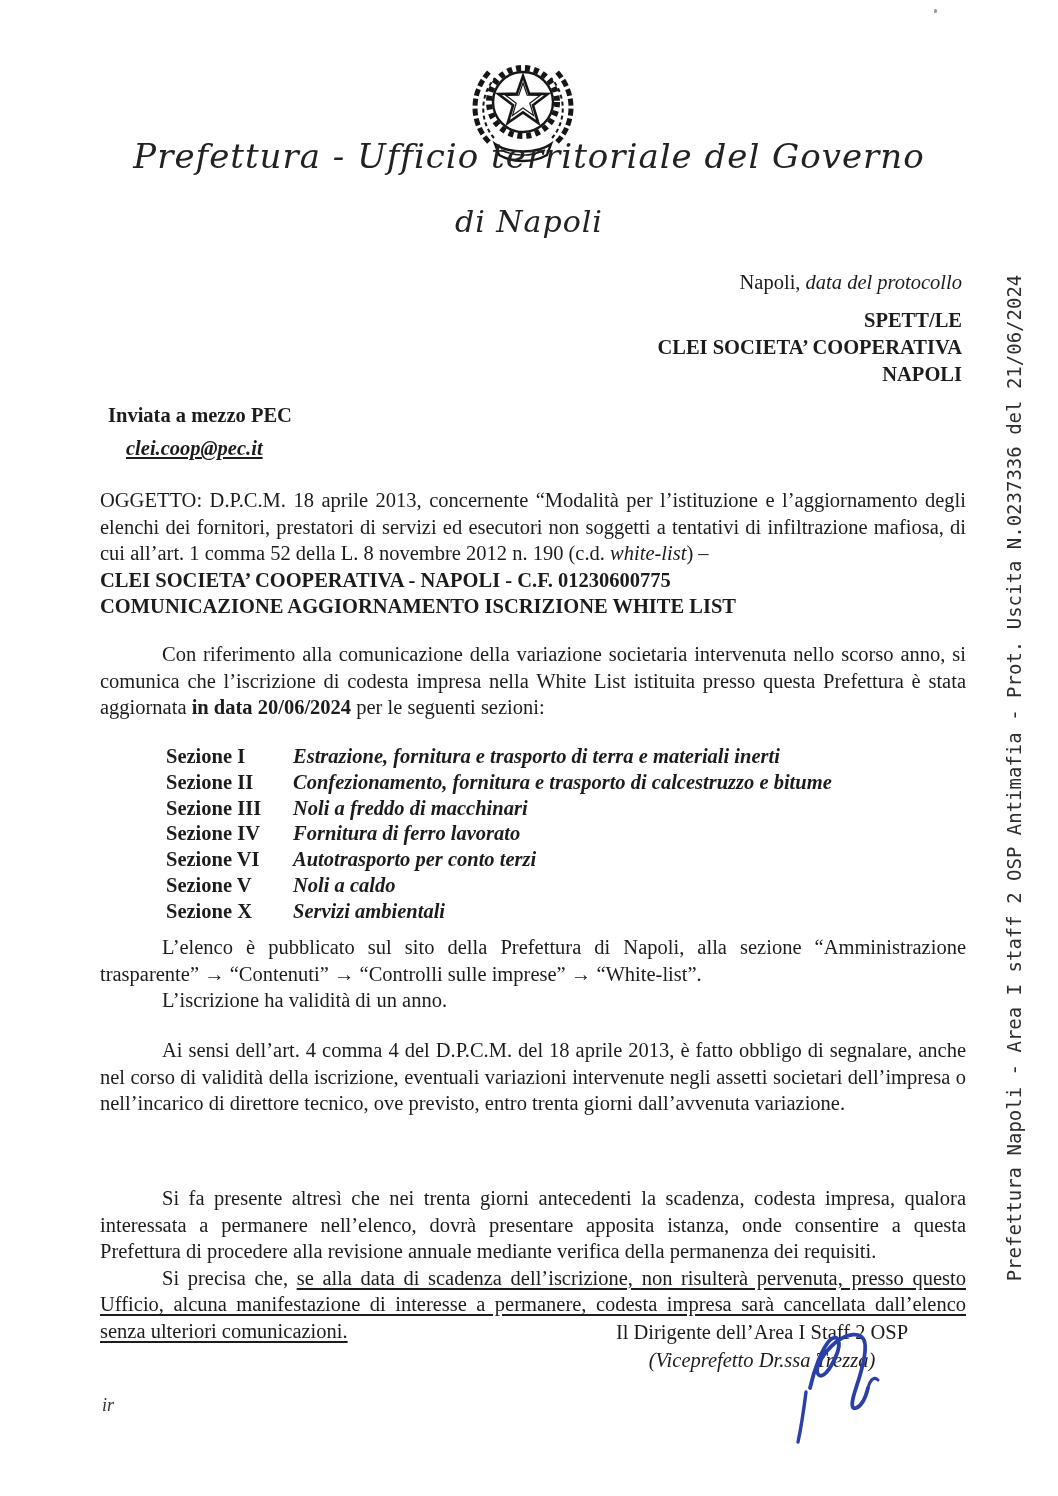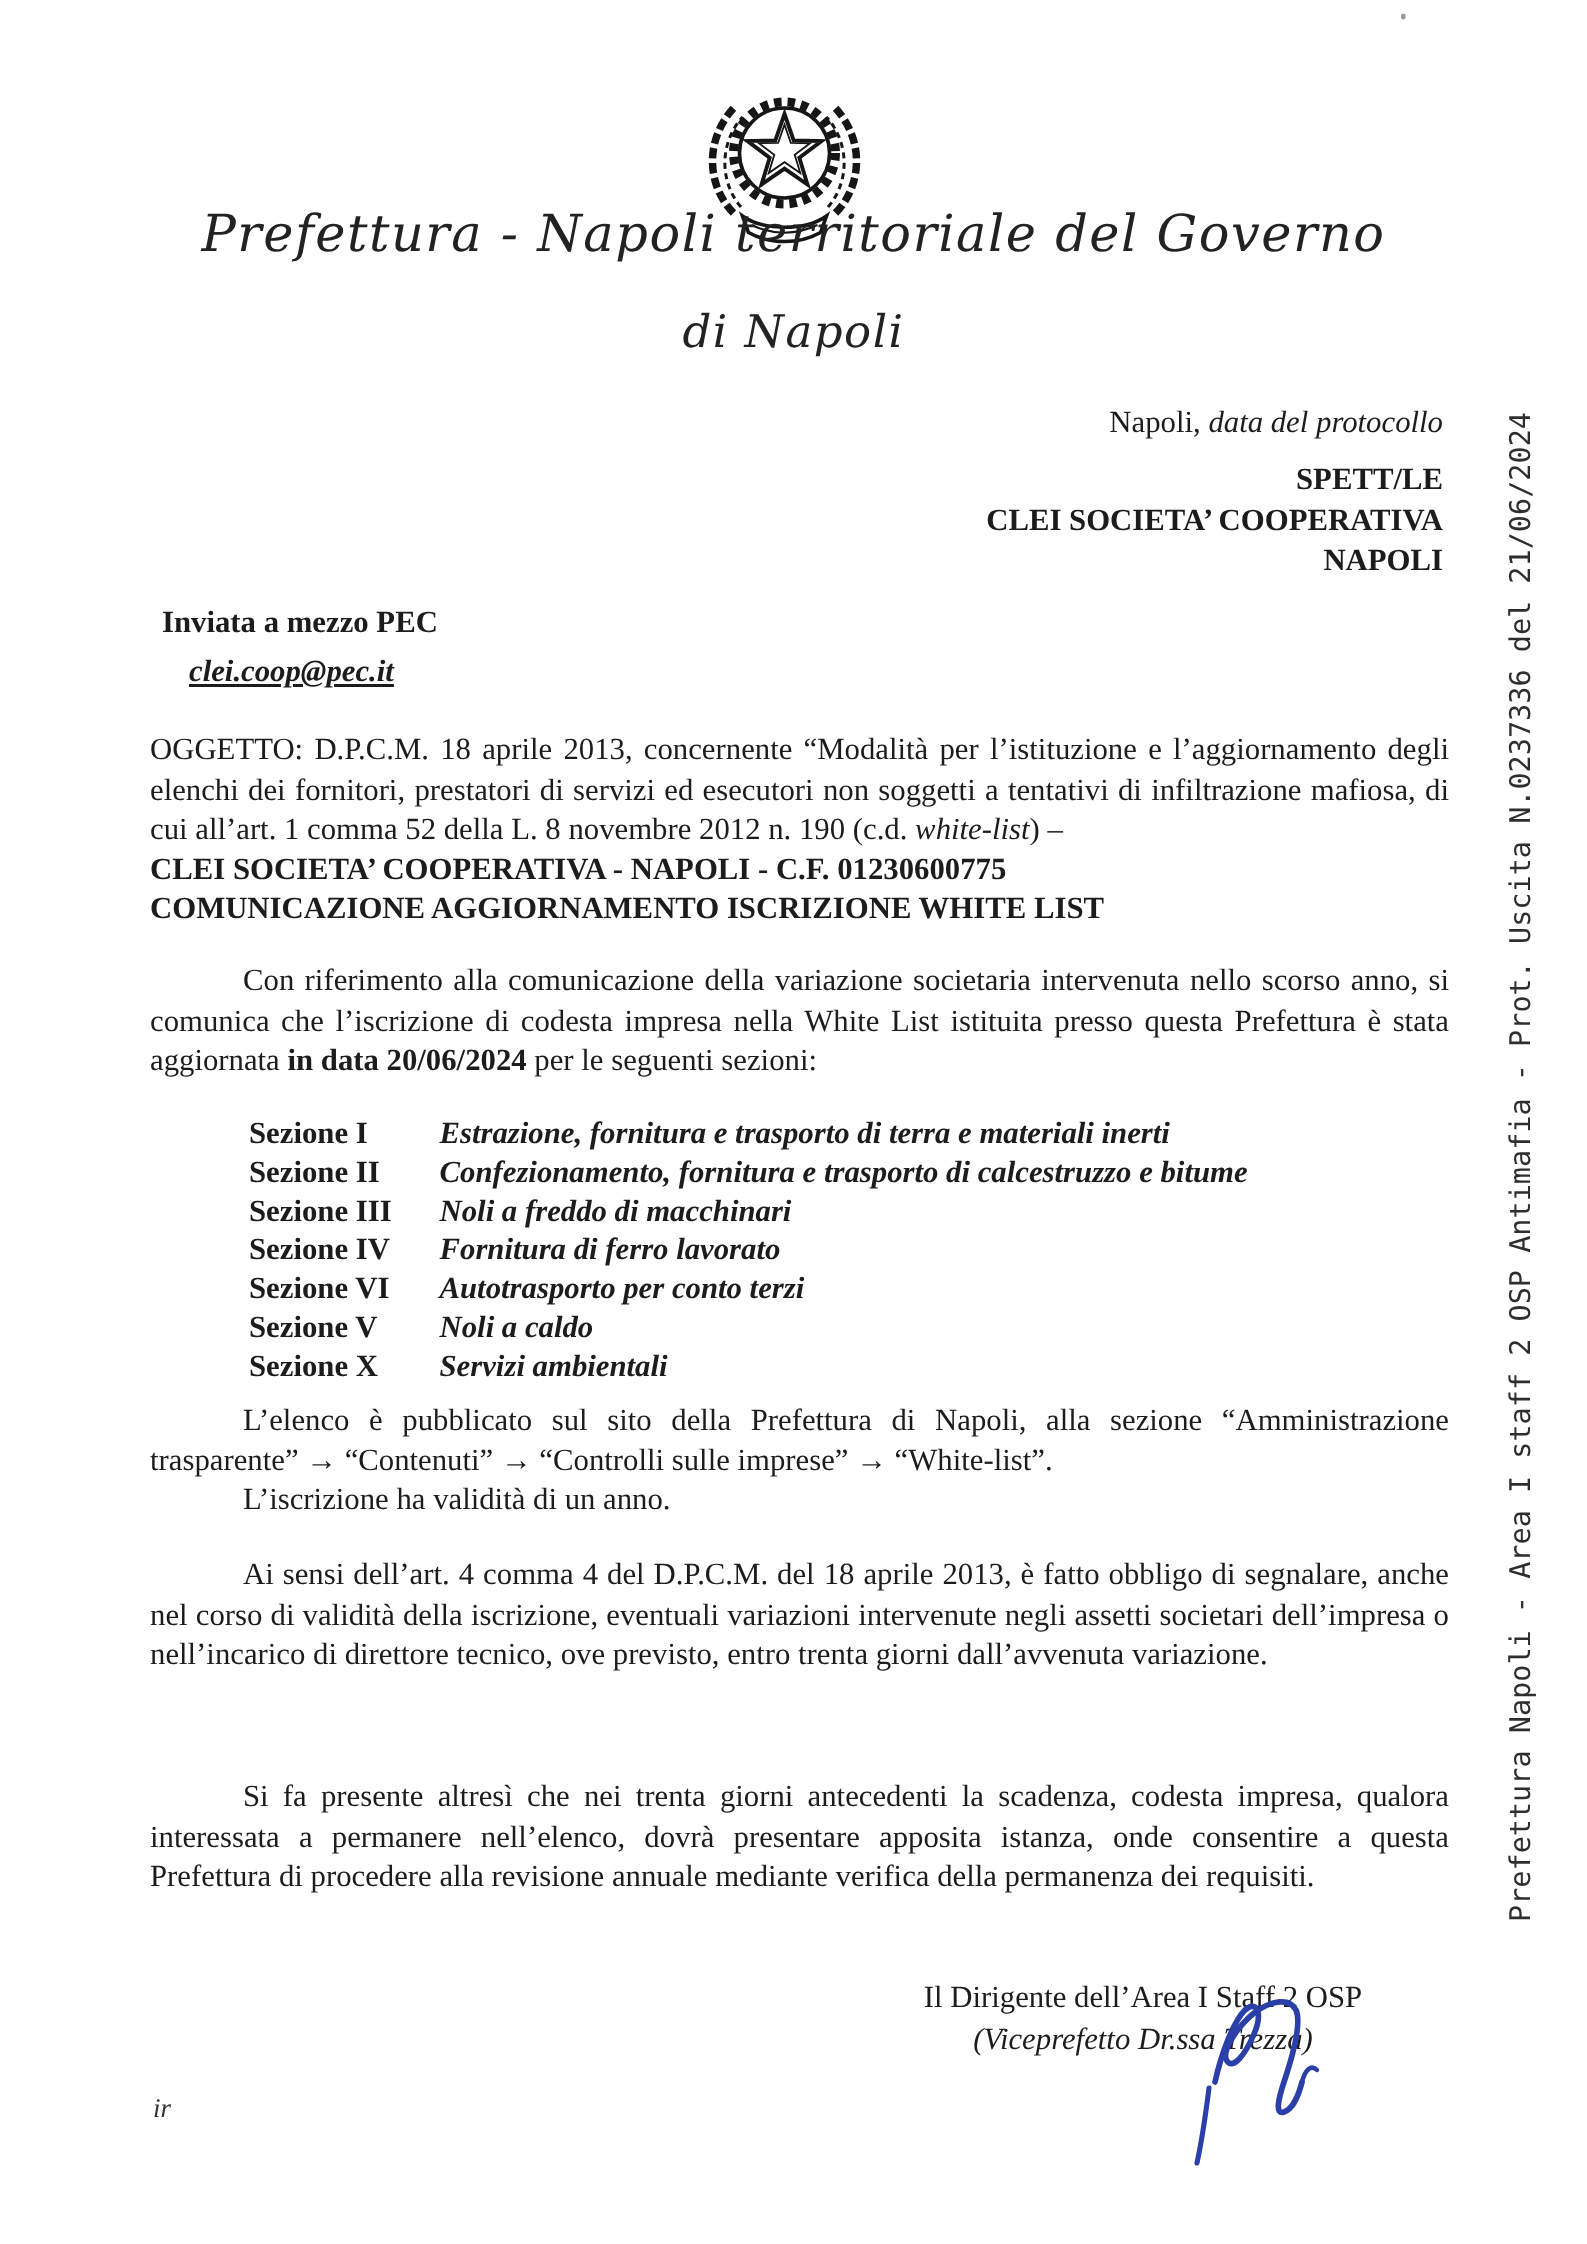--- a/index.html
+++ b/index.html
@@ -74,21 +74,21 @@
     <circle cx="62" cy="50" r="30" fill="#ffffff" stroke="#161616" stroke-width="2.4"></circle>
 
     <polygon points="62,24 68.1,41.6 86.7,42 71.9,53.2 77.3,71 62,60.4 46.7,71 52.1,53.2 37.3,42 55.9,41.6" fill="#ffffff" stroke="#161616" stroke-width="2.6" stroke-linejoin="miter"></polygon>
     <polygon points="62,31 66.2,43.2 79,43.5 68.8,51.2 72.5,63.4 62,56.1 51.5,63.4 55.2,51.2 45,43.5 57.8,43.2" fill="none" stroke="#161616" stroke-width="1.2" stroke-linejoin="miter"></polygon>
 
     <path d="M34,92 C48,102 76,102 90,92 L86,103 C72,111 52,111 38,103 Z" fill="#ffffff" stroke="#161616" stroke-width="2.4"></path>
     <path d="M40,98 C55,105 69,105 84,98" fill="none" stroke="#161616" stroke-width="1.4"></path>
   </svg>
 </div>
 
-<div class="abs lh1">Prefettura - Napoli territoriale del Governo</div>
+<div class="abs lh1">Prefettura - Ufficio territoriale del Governo</div>
 <div class="abs lh2">di Napoli</div>
 
 <div class="abs dateline">
   <span>Napoli, </span><span class="it">data del protocollo</span>
 </div>
 
 <div class="abs recipient">
   <div>SPETT/LE</div>
   <div>CLEI SOCIETA’ COOPERATIVA</div>
   <div>NAPOLI</div>
@@ -142,20 +142,21 @@
   <p class="just ind">L’elenco è pubblicato sul sito della Prefettura di Napoli, alla sezione “Amministrazione trasparente” → “Contenuti” → “Controlli sulle imprese” → “White-list”.</p>
   <p class="ind">L’iscrizione ha validità di un anno.</p>
 </div>
 
 <div class="abs col aisensi">
   <p class="just ind">Ai sensi dell’art. 4 comma 4 del D.P.C.M. del 18 aprile 2013, è fatto obbligo di segnalare, anche nel corso di validità della iscrizione, eventuali variazioni intervenute negli assetti societari dell’impresa o nell’incarico di direttore tecnico, ove previsto, entro trenta giorni dall’avvenuta variazione.</p>
 </div>
 
 <div class="abs col sifa">
   <p class="just ind">Si fa presente altresì che nei trenta giorni antecedenti la scadenza, codesta impresa, qualora interessata a permanere nell’elenco, dovrà presentare apposita istanza, onde consentire a questa Prefettura di procedere alla revisione annuale mediante verifica della permanenza dei requisiti.</p>
+  <p class="just ind"><span>Si precisa che, </span><u>se alla data di scadenza dell’iscrizione, non risulterà pervenuta, presso questo Ufficio, alcuna manifestazione di interesse a permanere, codesta impresa sarà cancellata dall’elenco senza ulteriori comunicazioni.</u></p>
 </div>
 
 <div class="abs signature">
   <div>Il Dirigente dell’Area I Staff 2 OSP</div>
   <div class="name">(Viceprefetto Dr.ssa Trezza)</div>
 </div>
 
 <div class="abs sig-svg">
   <svg width="110" height="120" viewBox="0 0 110 120">
     <path d="M22,62 C20,78 17,98 14,112" fill="none" stroke="#2b3fa8" stroke-width="3.4" stroke-linecap="round"></path>

